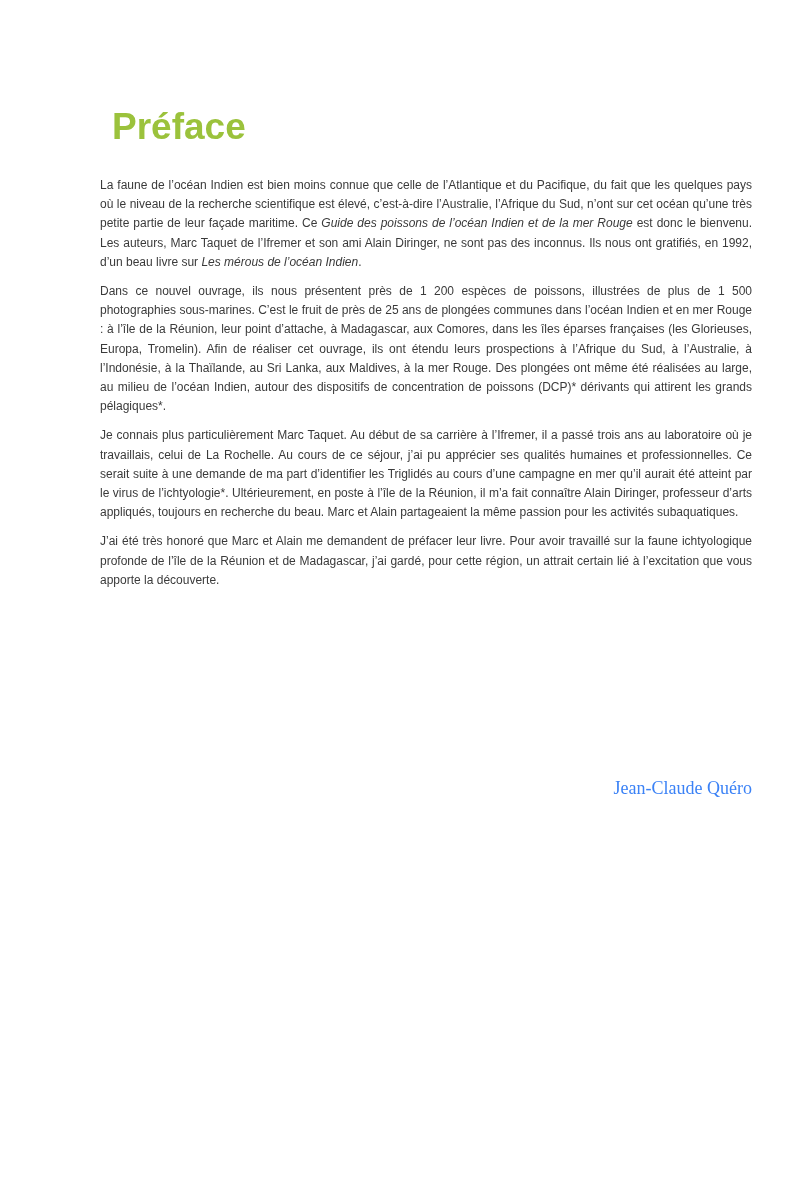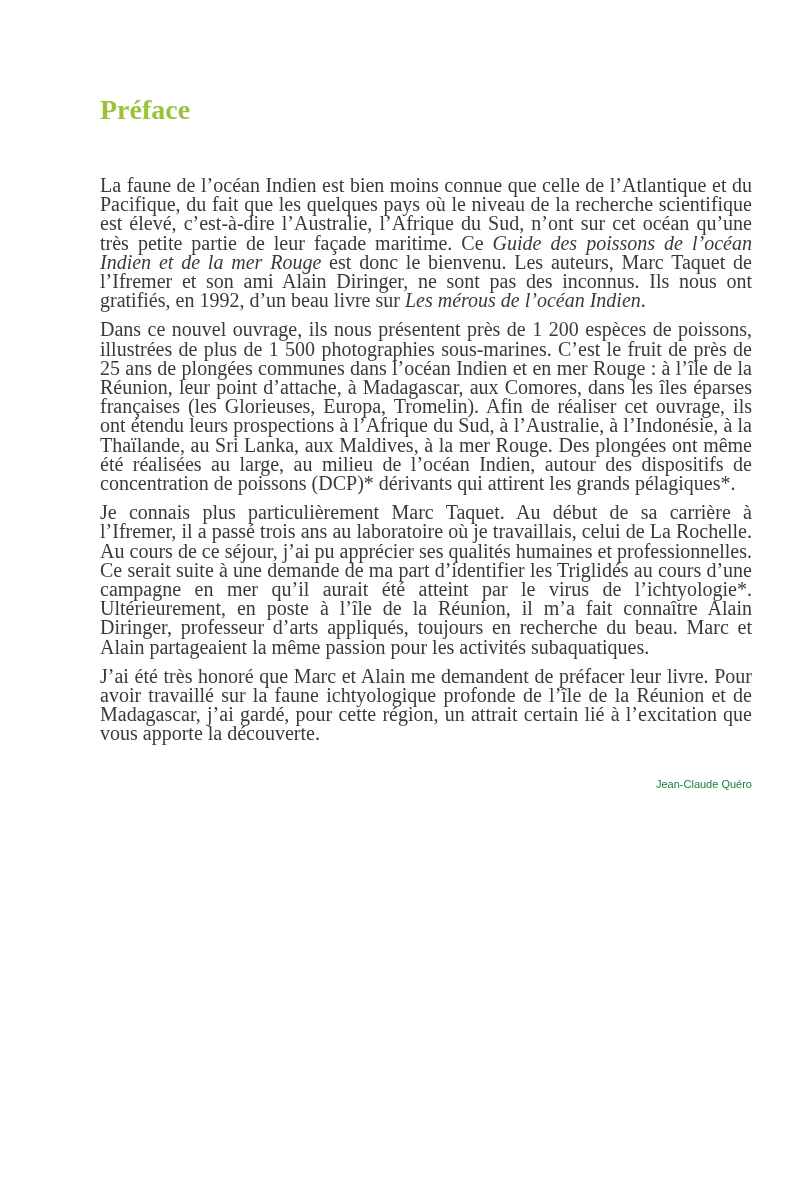--- a/index.html
+++ b/index.html
@@ -16,53 +16,53 @@
   .page {
     position: absolute;
     left: 100px;
     top: 0;
     width: 652px;
   }
   .title {
     position: absolute;
     top: 94px;
     left: 0;
-    margin: 0;
-    font-family: Liberation Serif, serif;
+    margin: 12px;
+    font-family: Liberation Sans, sans-serif;
     font-weight: bold;
-    font-size: 28px;
+    font-size: 37px;
     color: #9bc23c;
     letter-spacing: 0px;
   }
   .body-text {
     position: absolute;
     top: 176px;
     left: 0;
     width: 652px;
-    font-family: Liberation Serif, serif;
-    font-size: 20px;
+    font-family: Liberation Sans, sans-serif;
+    font-size: 12px;
     line-height: 19.2px;
     color: #3a3a3a;
   }
   .body-text p {
     margin: 0 0 10px 0;
     text-align: justify;
     text-align-last: left;
     hyphens: none;
   }
   .body-text em {
     font-style: italic;
   }
   .signature {
     position: absolute;
     top: 778px;
     right: 0;
-    font-family: Liberation Sans, sans-serif;
-    font-size: 11px;
-    color: #15803d;
+    font-family: Liberation Serif, serif;
+    font-size: 18px;
+    color: #3b82f6;
   }
 </style>
 </head>
 <body>
 
 <div class="page">
   <h1 class="title" style="color: rgb(155, 194, 60);">Préface</h1>
 
   <div class="body-text">
     <p>

